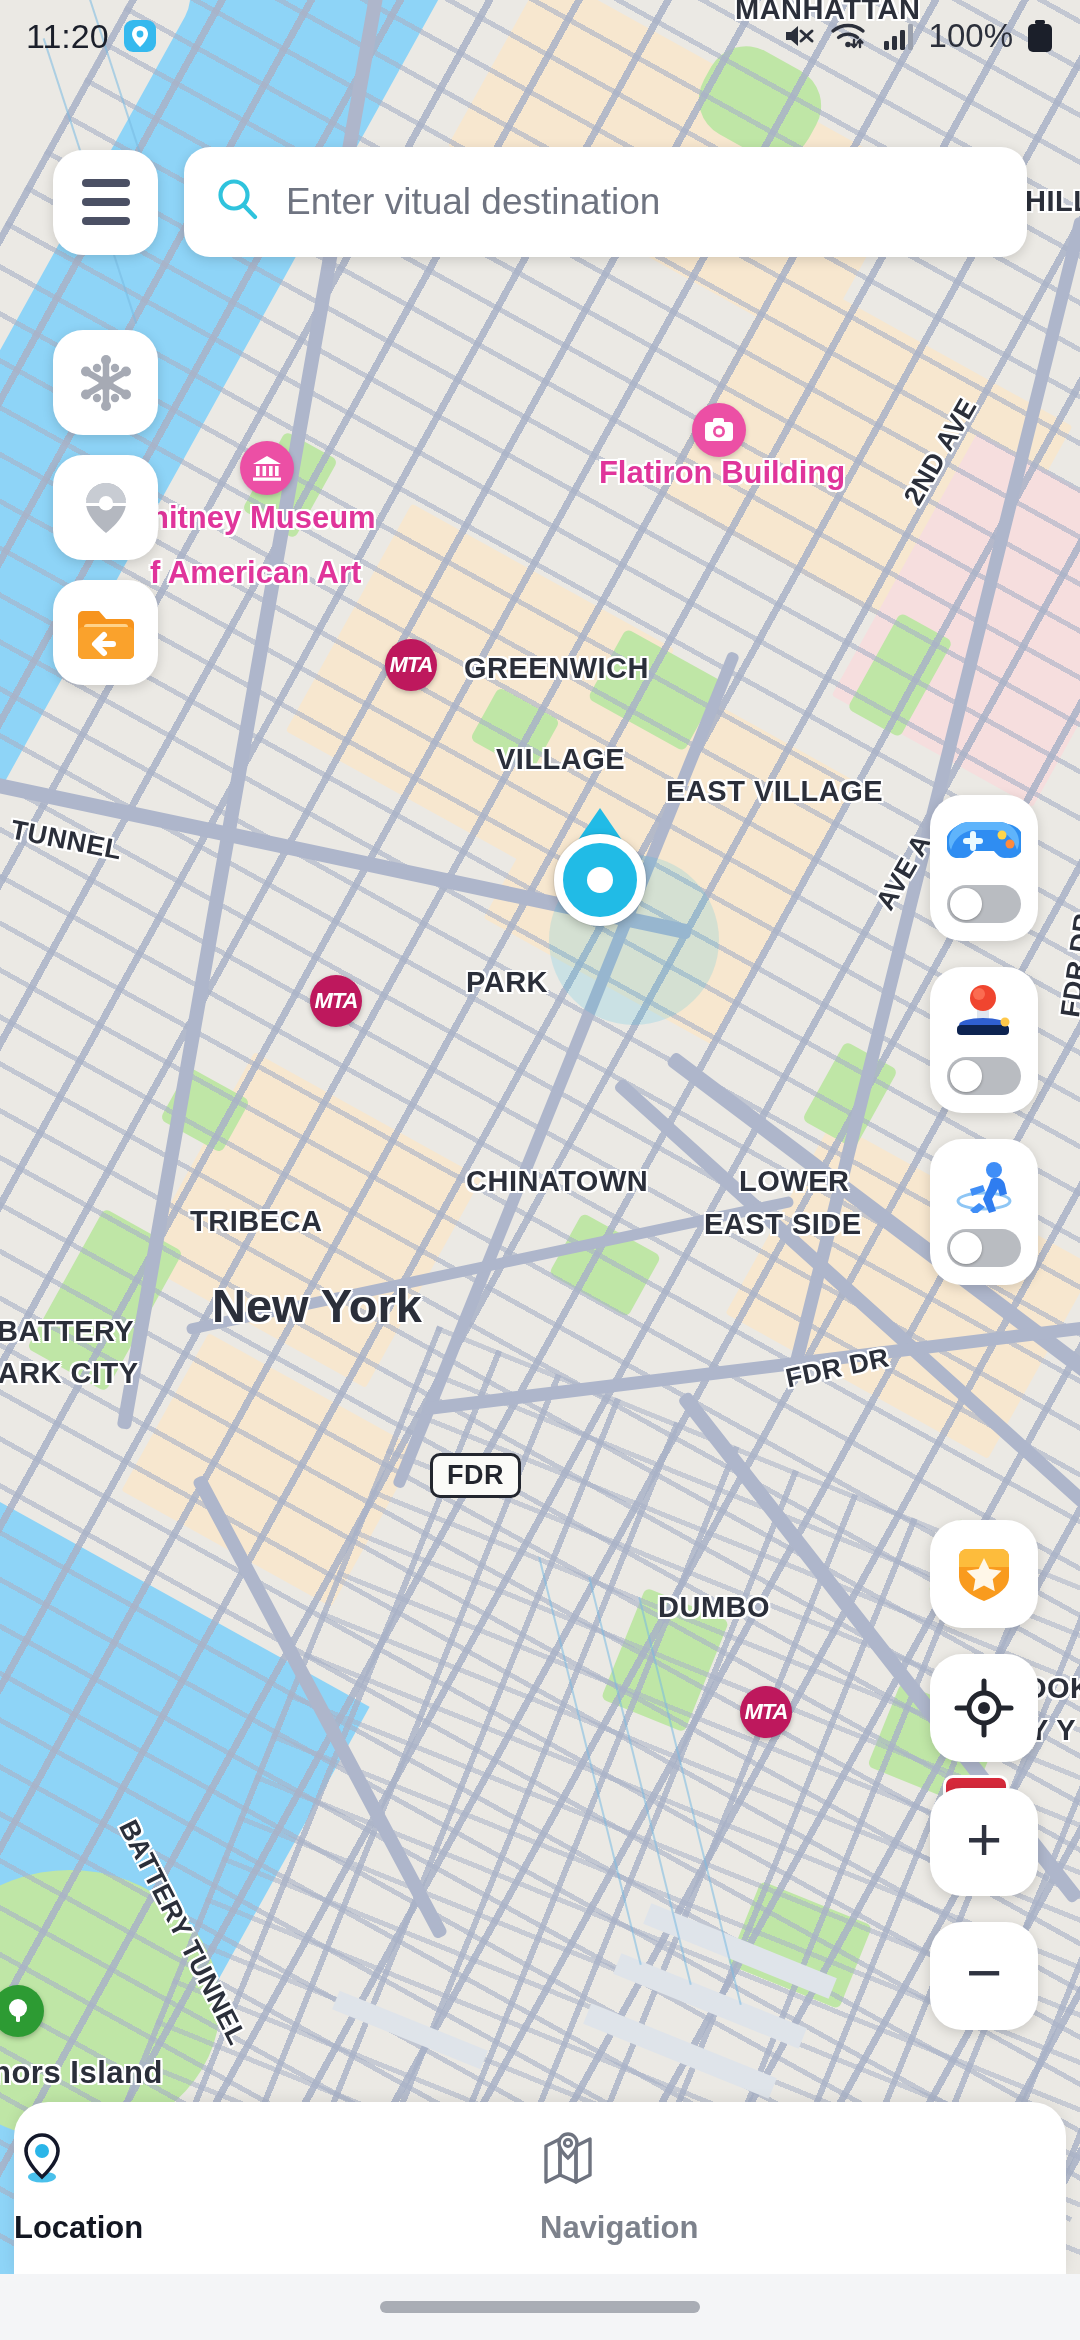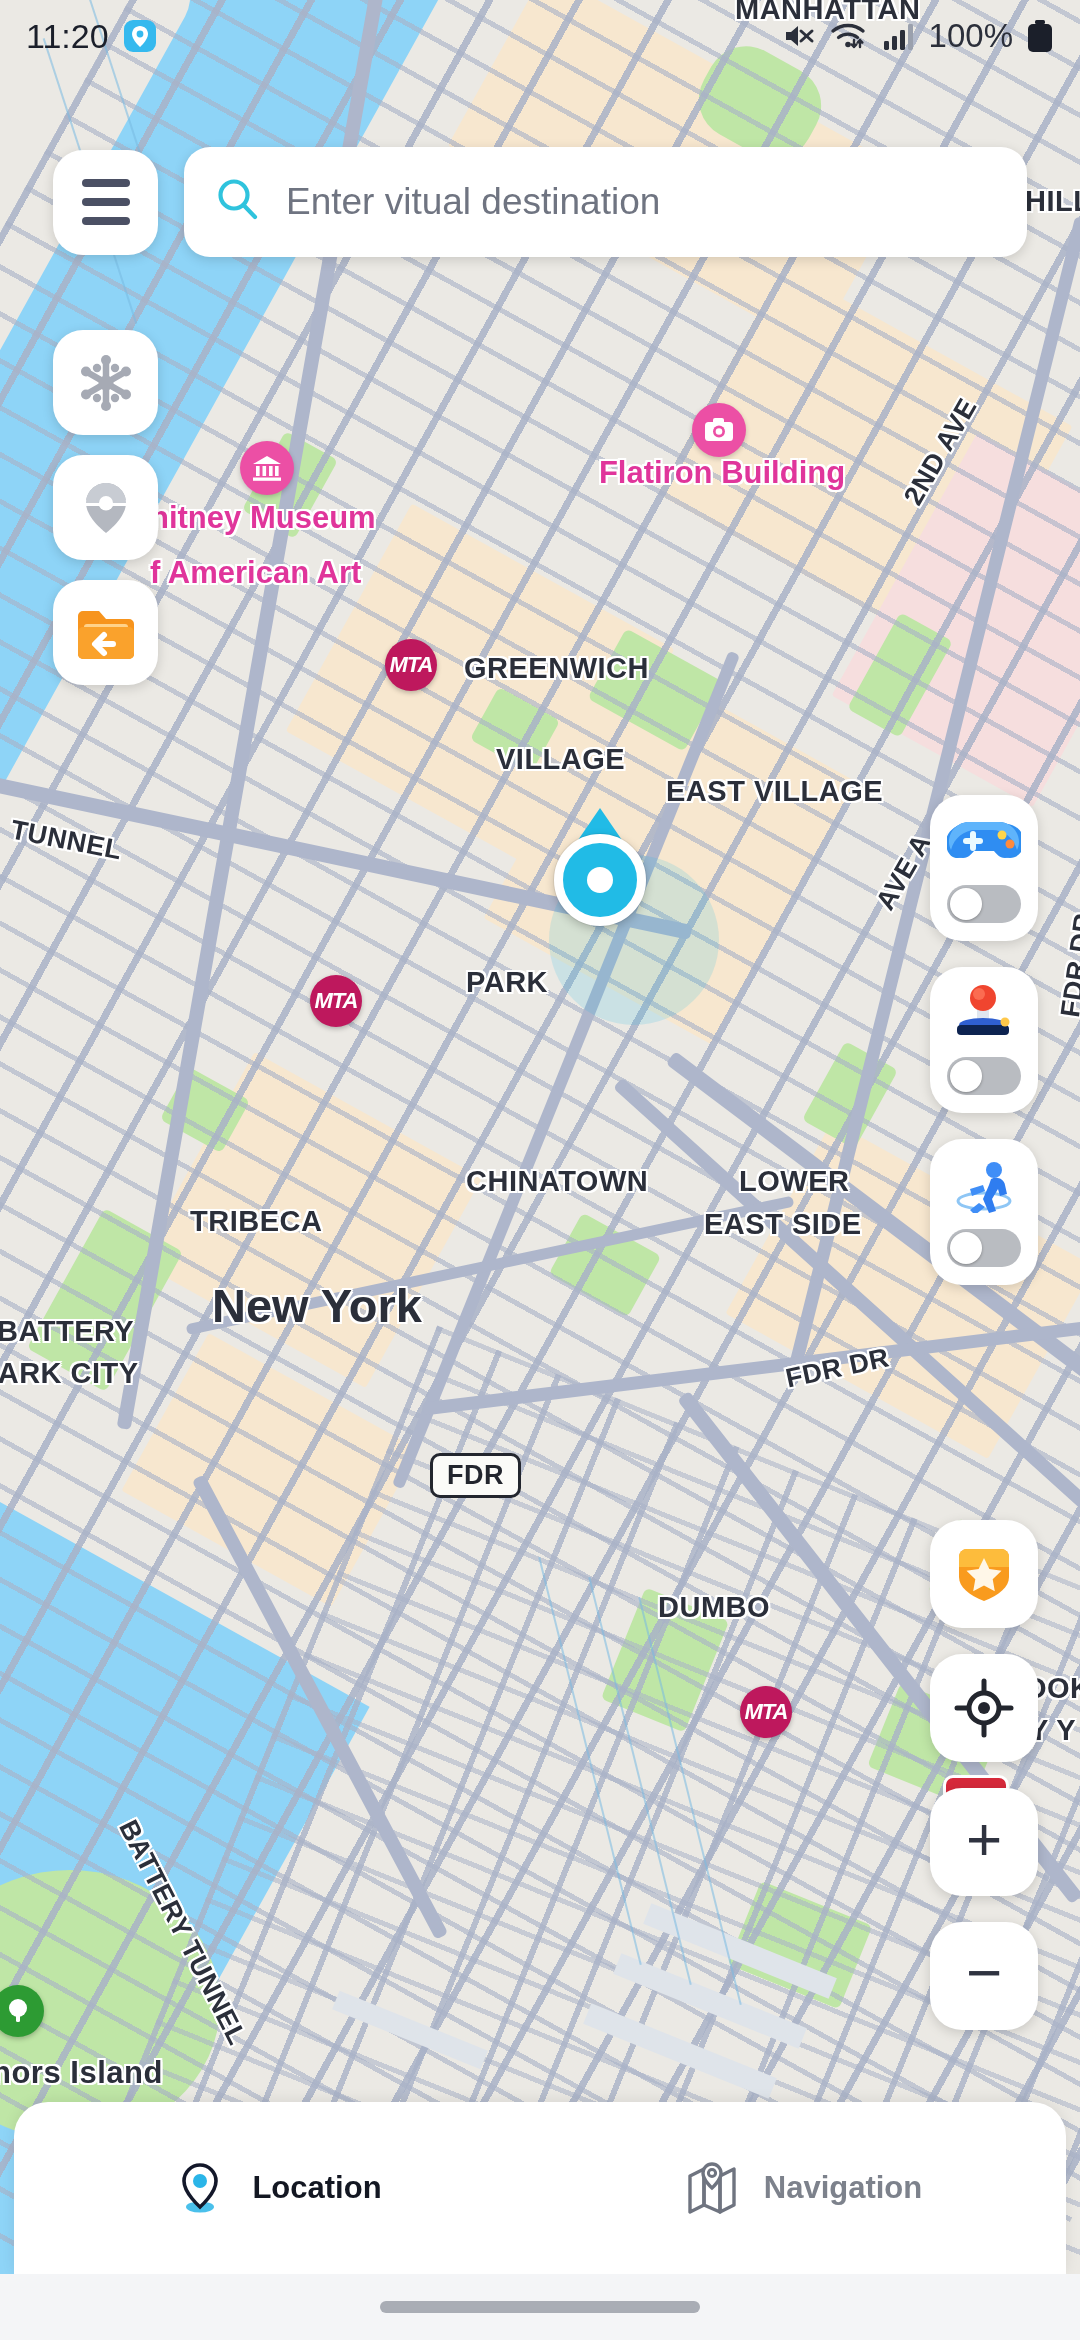--- a/index.html
+++ b/index.html
@@ -387,22 +387,22 @@
     height: 172px;
     background: #fff;
     border-radius: 34px 34px 0 0;
     display: flex;
     align-items: center;
     z-index: 45;
     box-shadow: 0 -2px 14px rgba(0,0,0,0.08);
   }
   .navitem {
     flex: 1 1 0;
-    display: flex; 
-    align-items: center; justify-content: center;
+    display: flex; flex-direction: column;
+    align-items: flex-start; justify-content: center;
     gap: 24px;
     cursor: pointer;
   }
   .navicon { height: 56px; display: flex; align-items: flex-end; }
   .navlabel {
     font-size: 31px;
     color: #7d828c;
     font-weight: bold;
   }
   .navitem.active .navlabel { color: #131722; }

